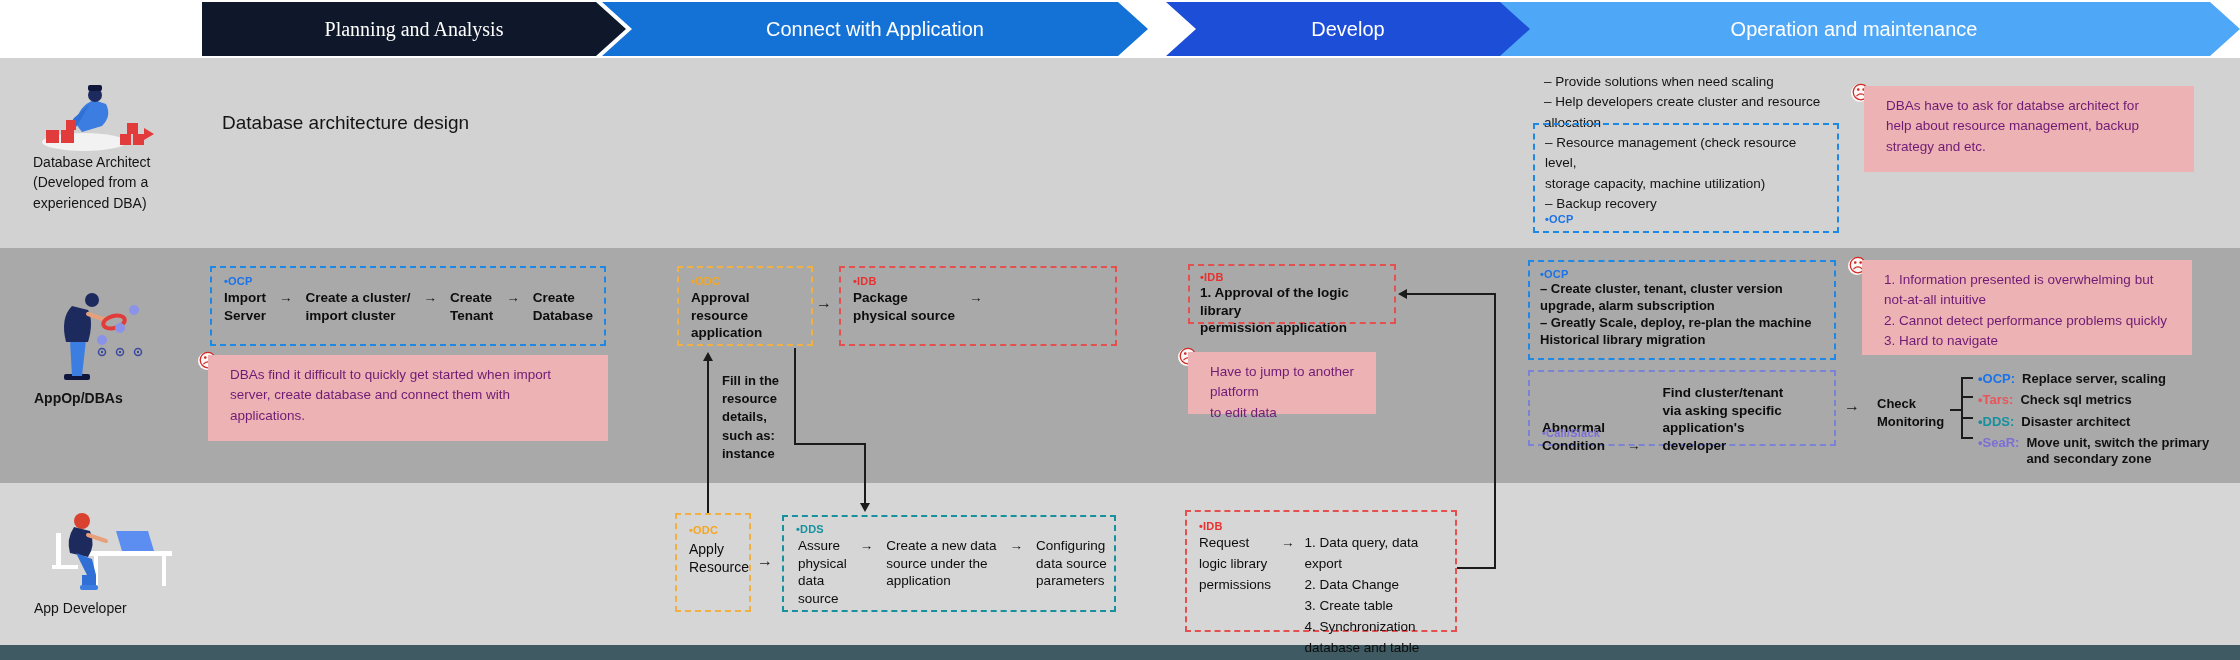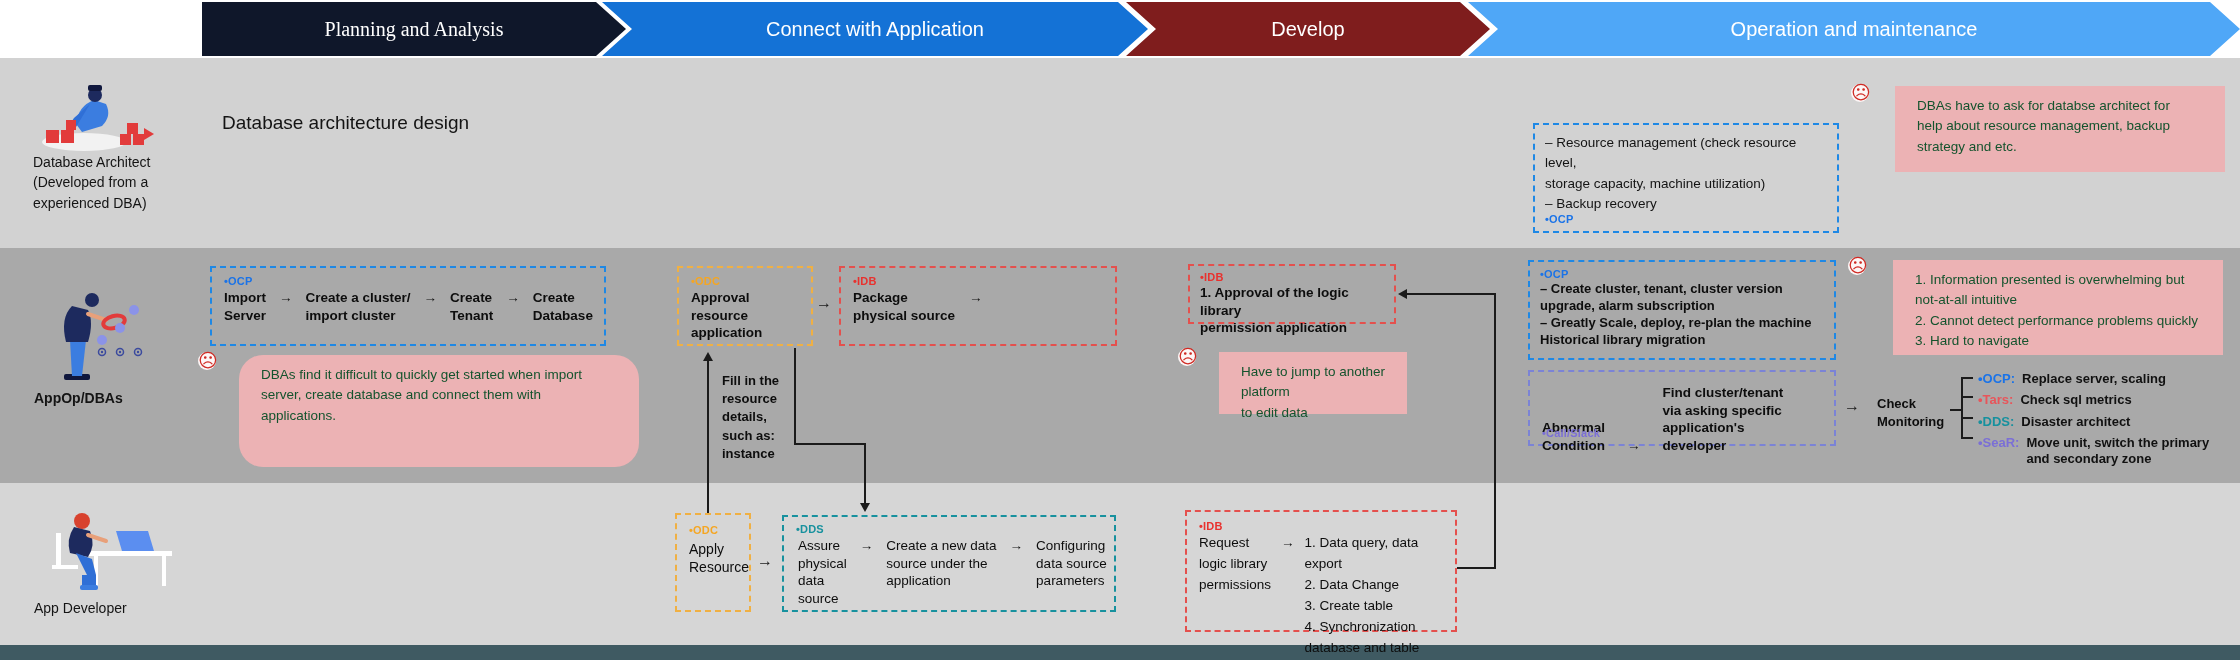--- a/index.html
+++ b/index.html
@@ -26,21 +26,21 @@
   .bd-purple{border-color:#7b83d6;}
   .box-label{font-size:11px;font-weight:700;letter-spacing:.2px;}
   .lbl-blue{color:#1a73e8;}
   .lbl-orange{color:#f5a623;}
   .lbl-red{color:#e8312e;}
   .lbl-teal{color:#17919e;}
   .lbl-purple{color:#7b6fd6;}
   .lbl-tars{color:#e8555a;}
   .flow{display:flex;align-items:flex-start;font-size:13.5px;font-weight:700;line-height:1.3;color:#0d0d0d;}
   .flow .arr{flex:0 0 auto;font-weight:700;padding:0 2px;}
-  .pain{position:absolute;background:#ecb2b4;color:#14532d;font-size:13.5px;line-height:1.5;padding:10px 14px 10px 22px;box-sizing:border-box;margin-left:31px;}
+  .pain{position:absolute;background:#ecb2b4;color:#701a75;font-size:13.5px;line-height:1.5;padding:10px 14px 10px 22px;box-sizing:border-box;}
   .sad{position:absolute;width:18px;height:18px;border-radius:50%;background:#fdf6f6;color:#cf2a23;font-size:19px;line-height:18px;text-align:center;font-weight:400;}
   .hline,.vline{position:absolute;background:#1b1b1b;}
   .hline{height:2px;}
   .vline{width:2px;}
   .ah{position:absolute;width:0;height:0;}
   .ah-up{border-left:5px solid transparent;border-right:5px solid transparent;border-bottom:9px solid #1b1b1b;}
   .ah-down{border-left:5px solid transparent;border-right:5px solid transparent;border-top:9px solid #1b1b1b;}
   .ah-left{border-top:5px solid transparent;border-bottom:5px solid transparent;border-right:9px solid #1b1b1b;}
   .duty{font-size:13.5px;line-height:1.5;font-weight:500;color:#141414;}
   .persona-label{font-size:14px;line-height:1.45;color:#141414;}
@@ -58,21 +58,21 @@
   <div class="band r2"></div>
   <div class="band r3"></div>
   <div class="band footer"></div>
 
   <div class="phase phase-first" style="left:202px;width:424px;background:#0f172a;z-index:9;font-family:Liberation Serif, serif;">
     <span>Planning and Analysis</span>
   </div>
   <div class="phase phase-next" style="left:602px;width:546px;background:#1472d6;z-index:8;">
     <span>Connect with Application</span>
   </div>
-  <div class="phase phase-next" style="left:1126px;width:364px;background:#7f1d1d;z-index:7;">
+  <div class="phase phase-next" style="left:1166px;width:364px;background:#1d4ed8;z-index:7;">
     <span>Develop</span>
   </div>
   <div class="phase phase-next" style="left:1468px;width:772px;background:#4fa7f7;z-index:6;">
     <span>Operation and maintenance</span>
   </div>
 
   <svg class="abs" style="left:32px;top:82px;" width="130" height="72" viewBox="0 0 130 72">
     <ellipse cx="52" cy="60" rx="42" ry="9" fill="#f2f2f2"></ellipse>
     <rect x="14" y="48" width="13" height="13" fill="#e23b3b"></rect>
     <rect x="29" y="48" width="13" height="13" fill="#e23b3b"></rect>
@@ -120,20 +120,23 @@
     <path d="M44 22 Q36 34 40 48 L58 52 Q66 40 60 26 Z" fill="#1d2a5e"></path>
     <path d="M46 48 L62 54 L66 70 L58 72 Z" fill="#2f6fd6"></path>
     <rect x="52" y="70" width="14" height="12" fill="#2f6fd6"></rect>
     <rect x="50" y="80" width="18" height="5" rx="2" fill="#3b7de0"></rect>
     <path d="M58 30 L76 36" stroke="#e8a07a" stroke-width="4" stroke-linecap="round"></path>
   </svg>
   <div class="abs persona-label" style="left:34px;top:598px;">App Developer</div>
 
   <div class="abs" style="left:222px;top:112px;font-size:19px;color:#141414;">Database architecture design</div>
 
+  <div class="abs duty pre" style="left:1544px;top:72px;">– Provide solutions when need scaling
+– Help developers create cluster and resource
+allocation</div>
 
   <div class="dashed-box bd-blue" style="left:1533px;top:123px;width:306px;height:110px;">
     <div class="duty pre" style="padding:8px 10px 0 10px;">– Resource management (check resource level,
 storage capacity, machine utilization)
 – Backup recovery</div>
     <div class="box-label lbl-blue" style="position:absolute;left:10px;bottom:6px;">•OCP</div>
   </div>
 
   <span class="sad" style="left:1851px;top:84px;">☹</span>
   <div class="pain pre" style="left:1864px;top:86px;width:330px;height:86px;">DBAs have to ask for databse architect for
@@ -150,21 +153,21 @@
 import cluster</span>
       <span class="arr">→</span>
       <span class="pre">Create
 Tenant</span>
       <span class="arr">→</span>
       <span class="pre">Create
 Database</span>
     </div>
   </div>
   <span class="sad" style="left:198px;top:352px;">☹</span>
-  <div class="pain pre" style="left:208px;top:355px;width:400px;height:112px;border-radius:24px;">DBAs find it difficult to quickly get started when import
+  <div class="pain pre" style="left:208px;top:355px;width:400px;height:86px;">DBAs find it difficult to quickly get started when import
 server, create database and connect them with
 applications.</div>
 
   <div class="dashed-box bd-orange" style="left:677px;top:266px;width:136px;height:80px;">
     <div class="box-label lbl-orange" style="padding:7px 0 2px 12px;">•ODC</div>
     <div class="flow pre" style="padding:0 8px 0 12px;">Approval resource
 application</div>
   </div>
   <span class="abs glyph-arrow" style="left:816px;top:294px;">→</span>
   <div class="dashed-box bd-red" style="left:839px;top:266px;width:278px;height:80px;">

